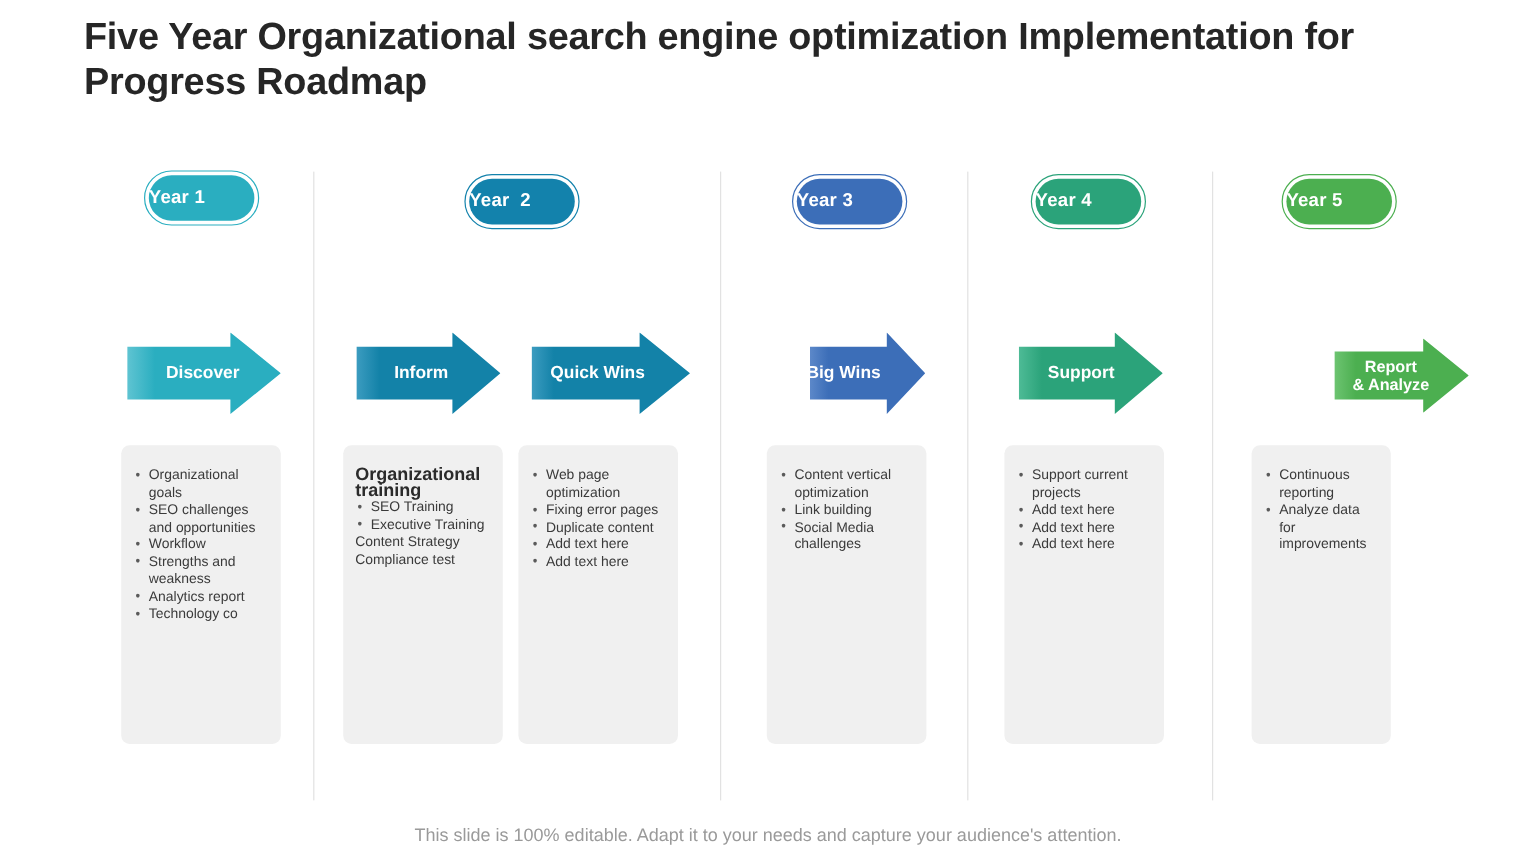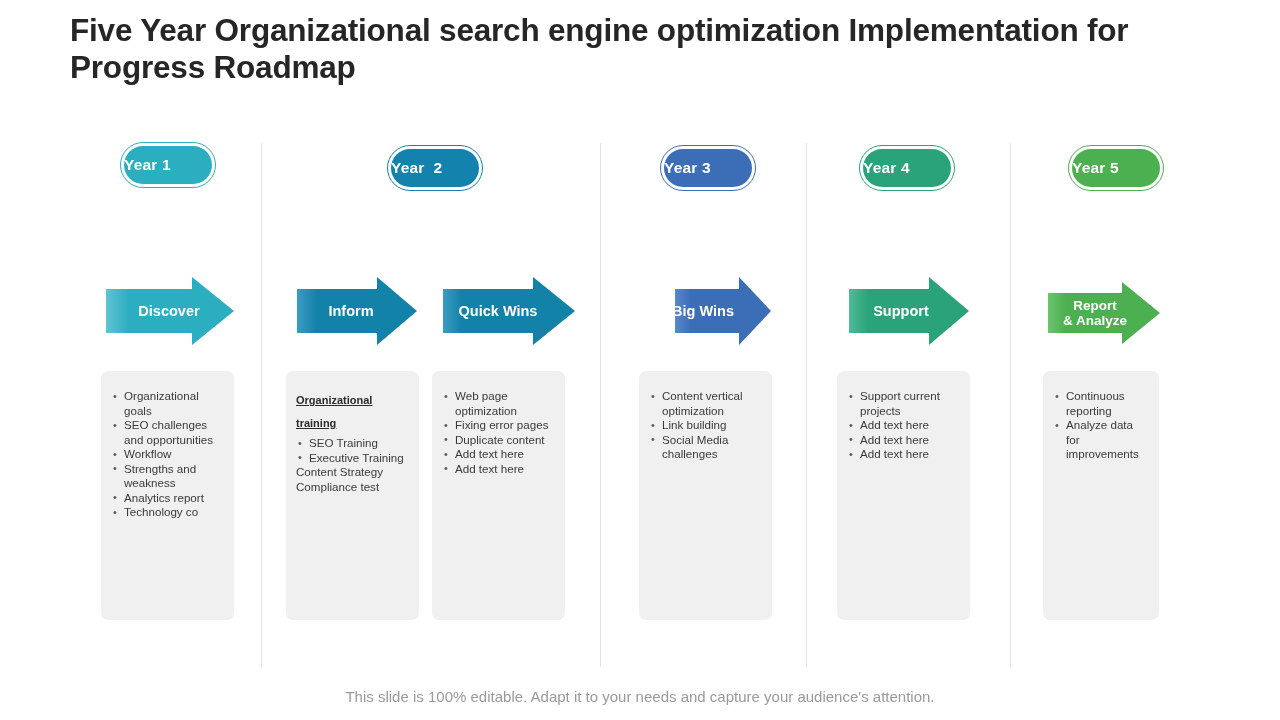--- a/index.html
+++ b/index.html
@@ -83,26 +83,25 @@
   }
 
   
   .card {
     position: absolute;
     background: #f0f0f0;
     border-radius: 7px;
     padding: 18px 10px 10px 10px;
   }
   .card-heading {
-    font-size: 11px;
+    font-size: 15px;
     font-weight: 700;
     color: #2b2b2b;
-    line-height: 23px;
+    line-height: 13px;
     margin-bottom: 1px;
-    text-decoration: underline;
   }
   .bullets { list-style: none; }
   .bullets li {
     position: relative;
     font-size: 11.6px;
     line-height: 14.5px;
     color: #3a3a3a;
     padding-left: 13px;
     margin-bottom: 0px;
   }
@@ -234,21 +233,21 @@
           <stop offset="0" stop-color="#4EBB96"></stop>
             <stop offset="0.16" stop-color="#2BA37A"></stop>
             <stop offset="1" stop-color="#2BA37A"></stop>
         </linearGradient>
       </defs>
       <path d="M0,12 L80,12 L80,0 L120,34 L80,68 L80,56 L0,56 Z" fill="url(#gSupport)"></path>
     </svg>
     <div class="arrow-label" style="left:14px; width:76px; justify-content:center;">Support</div>
   </div>
 
-  <div class="arrow" style="left:1048px; top:282px; width:112px; height:62px;">
+  <div class="arrow" style="left:1112px; top:282px; width:112px; height:62px;">
     <svg viewBox="0 0 112 62" preserveAspectRatio="none">
       <defs>
         <linearGradient id="gReport" x1="0" y1="0" x2="1" y2="0">
           <stop offset="0" stop-color="#6DC471"></stop>
             <stop offset="0.16" stop-color="#4CAF50"></stop>
             <stop offset="1" stop-color="#4CAF50"></stop>
         </linearGradient>
       </defs>
       <path d="M0,11 L74,11 L74,0 L112,31 L74,62 L74,51 L0,51 Z" fill="url(#gReport)"></path>
     </svg>

